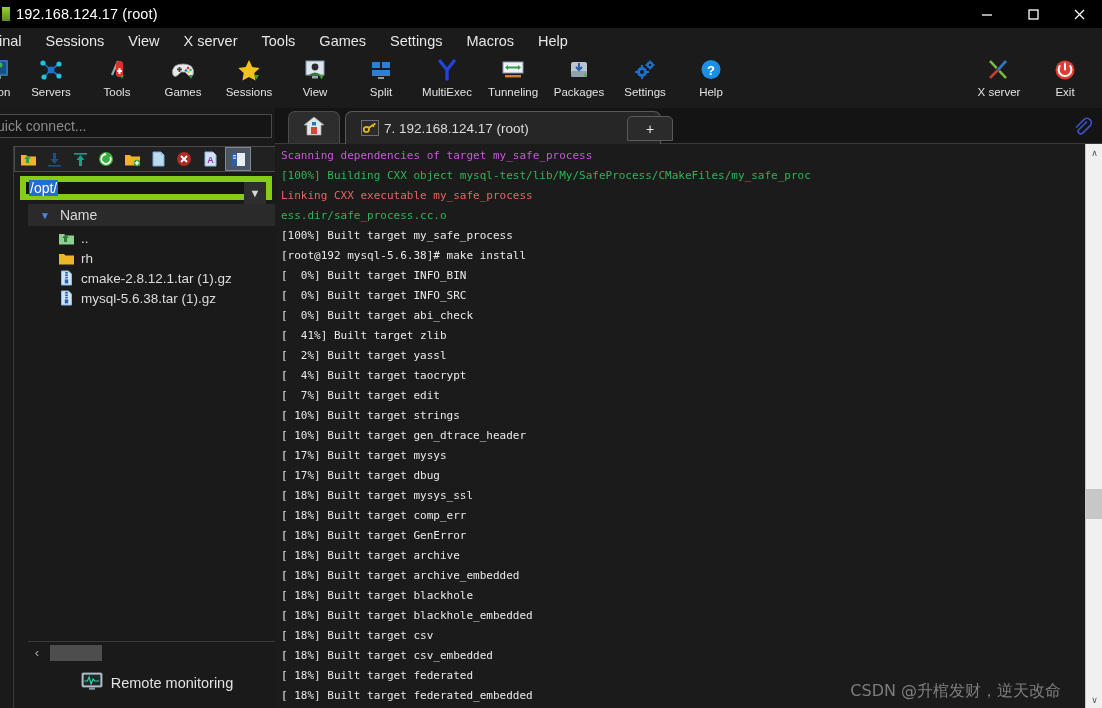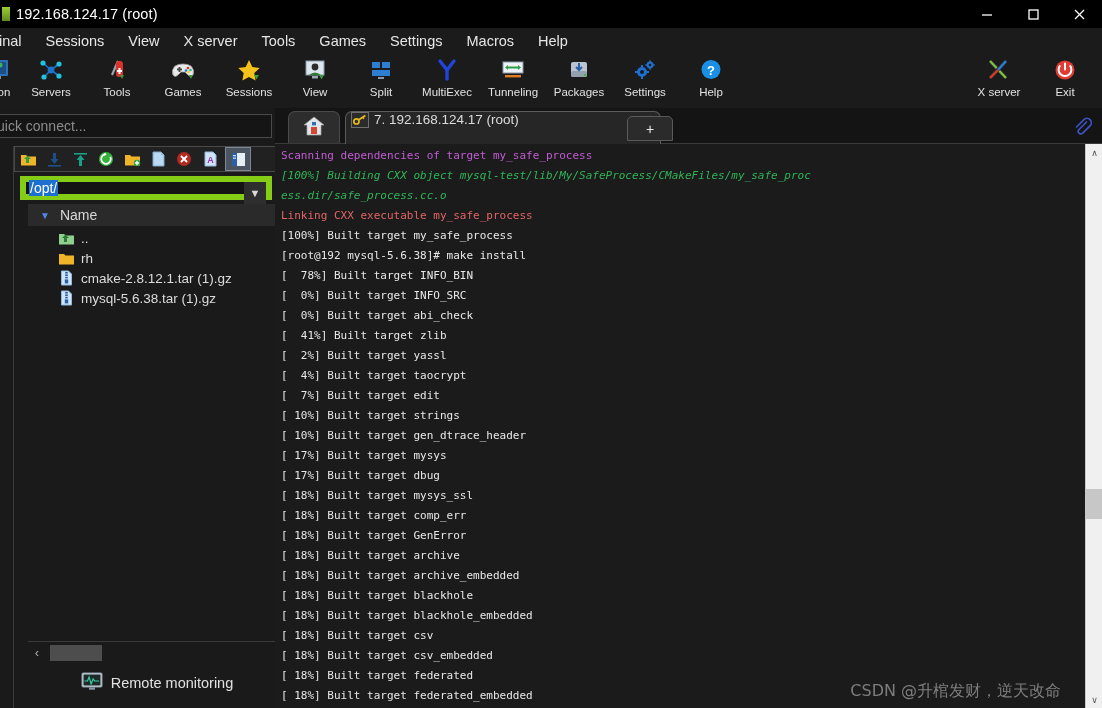--- a/index.html
+++ b/index.html
@@ -58,21 +58,21 @@
   }
   .tab-home {
     position: absolute; left: 13px; top: 3px; width: 52px; height: 32px;
     background: #2d2d2d; border-radius: 7px 7px 0 0;
     display: flex; align-items: center; justify-content: center;
     border: 1px solid #4a4a4a; border-bottom: none;
   }
   .tab-active {
     position: absolute; left: 70px; top: 3px; width: 316px; height: 33px;
     background: #262626; border: 1px solid #5a5a5a; border-bottom: none;
-    border-radius: 7px 7px 0 0; display: flex; padding: 0 5px;
+    border-radius: 7px 7px 0 0; display: flex; align-items: center; padding: 0 15px;
   }
   .tab-keyico {
     width: 18px; height: 16px; background: #2b2b2b; border: 1px solid #6e6e6e;
     margin-right: 5px; display: flex; align-items: center; justify-content: center; flex: none;
   }
   .tab-title { color: #dcdcdc; font-size: 13.5px; white-space: nowrap; flex: 1; }
   .tab-close { color: #cfcfcf; font-size: 14px; width: 18px; text-align: center; }
   .tab-new {
     position: absolute; left: 352px; top: 8px; width: 46px; height: 25px;
     background: #2b2b2b; border: 1px solid #5a5a5a; border-radius: 5px 5px 0 0;
@@ -148,21 +148,21 @@
   
   .terminal {
     position: absolute; left: 275px; top: 144px; width: 810px; height: 564px;
     background: #1b1b1b; overflow: hidden; padding: 2px 0 0 6px;
   }
   .tline {
     font-family: "DejaVu Sans Mono", monospace; font-size: 11px; line-height: 20px;
     white-space: pre; color: #e8e8e8; letter-spacing: 0px;
   }
   .c-magenta { color: #c45bd6; }
-  .c-green   { color: #2fb457; font-style: italic; }
+  .c-green   { color: #2fb457; }
   .c-red     { color: #e26565; }
   .c-white   { color: #e8e8e8; }
 
   .watermark {
     position: absolute; right: 24px; bottom: 6px; color: #7d7d7d;
     font-size: 16px; font-family: "DejaVu Sans", sans-serif; white-space: nowrap;
   }
 
   
   .vscroll {
@@ -607,25 +607,25 @@
     <div class="tab-clip">
       <svg width="20" height="20" viewBox="0 0 20 20">
         <path d="M14.5 5 L7 12.5 a2.6 2.6 0 0 0 3.7 3.7 L18 8.8 a4.3 4.3 0 0 0 -6.1 -6.1 L4.6 10" stroke="#3d52c4" stroke-width="1.7" fill="none" stroke-linecap="round"></path>
       </svg>
     </div>
   </div>
 
   <div class="terminal">
     <div class="tline c-magenta">Scanning dependencies of target my_safe_process</div>
     <div class="tline c-green">[100%] Building CXX object mysql-test/lib/My/SafeProcess/CMakeFiles/my_safe_proc</div>
+    <div class="tline c-red">Linking CXX executable my_safe_process</div>
     <div class="tline c-green">ess.dir/safe_process.cc.o</div>
-    <div class="tline c-red">Linking CXX executable my_safe_process</div>
     <div class="tline c-white">[100%] Built target my_safe_process</div>
     <div class="tline c-white">[root@192 mysql-5.6.38]# make install</div>
-    <div class="tline c-white">[  78%] Built target INFO_BIN</div>
+    <div class="tline c-white">[  0%] Built target INFO_BIN</div>
     <div class="tline c-white">[  0%] Built target INFO_SRC</div>
     <div class="tline c-white">[  0%] Built target abi_check</div>
     <div class="tline c-white">[  41%] Built target zlib</div>
     <div class="tline c-white">[  2%] Built target yassl</div>
     <div class="tline c-white">[  4%] Built target taocrypt</div>
     <div class="tline c-white">[  7%] Built target edit</div>
     <div class="tline c-white">[ 10%] Built target strings</div>
     <div class="tline c-white">[ 10%] Built target gen_dtrace_header</div>
     <div class="tline c-white">[ 17%] Built target mysys</div>
     <div class="tline c-white">[ 17%] Built target dbug</div>

